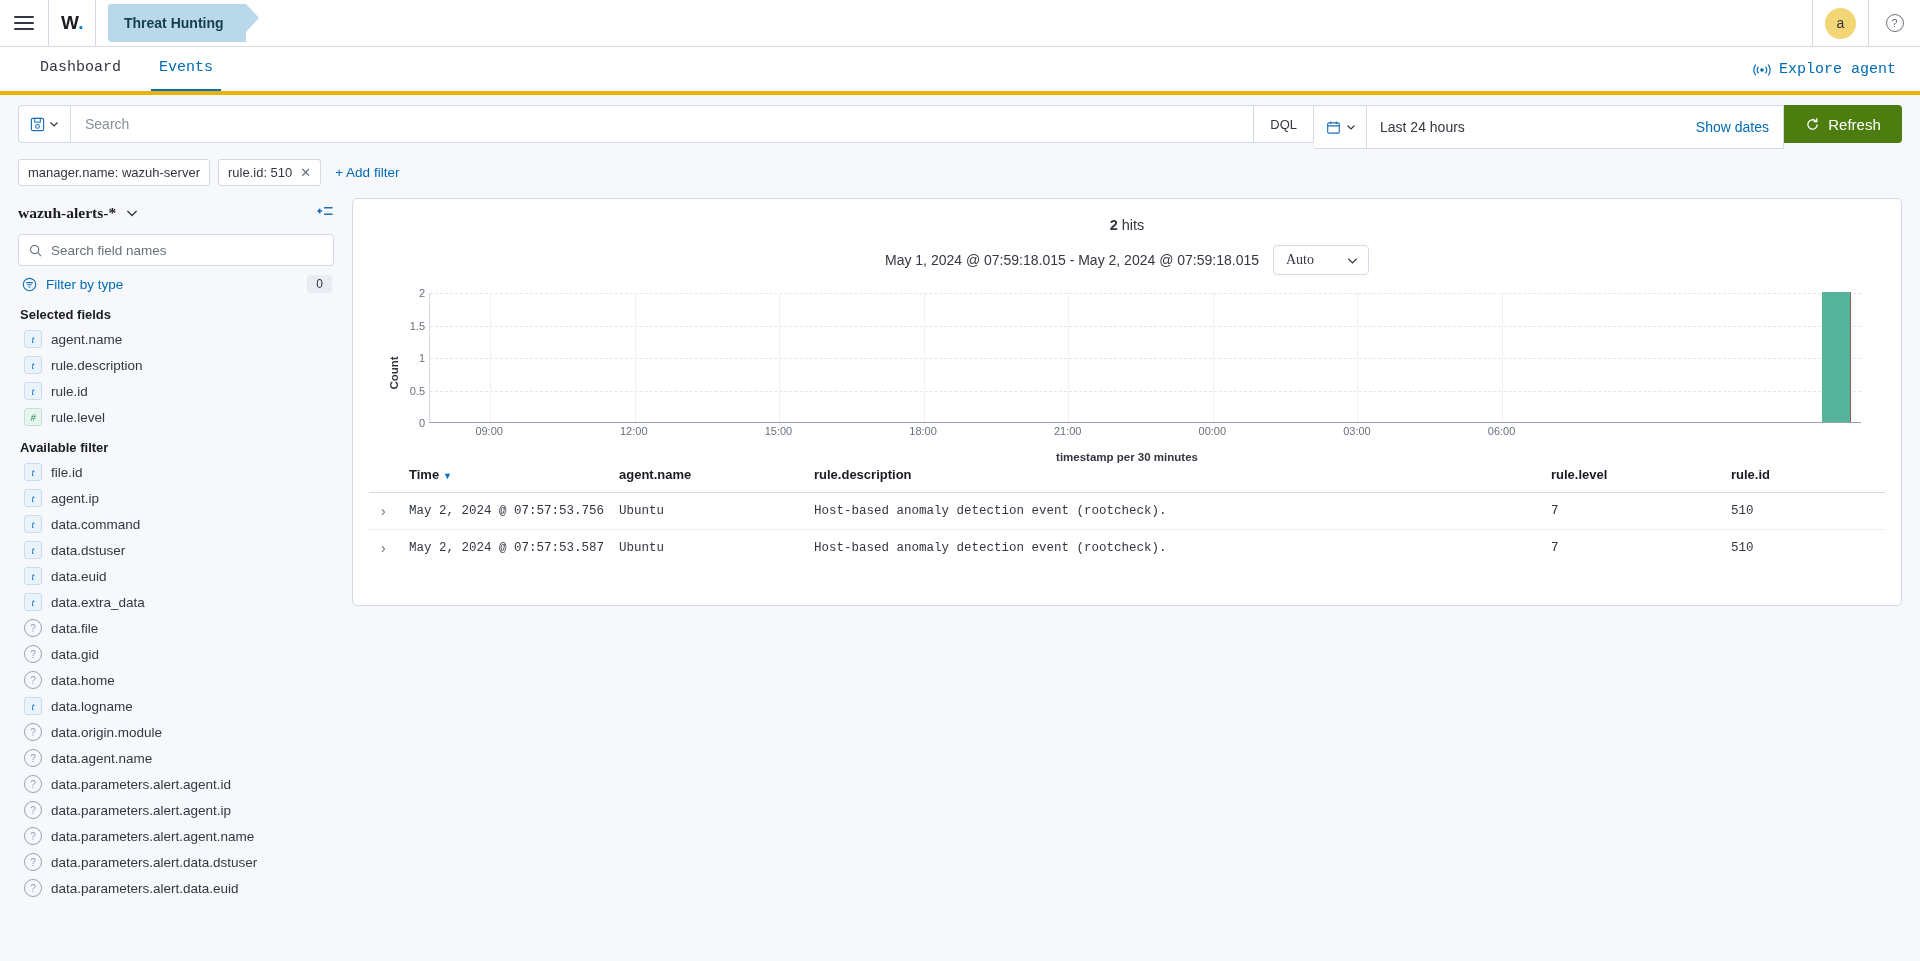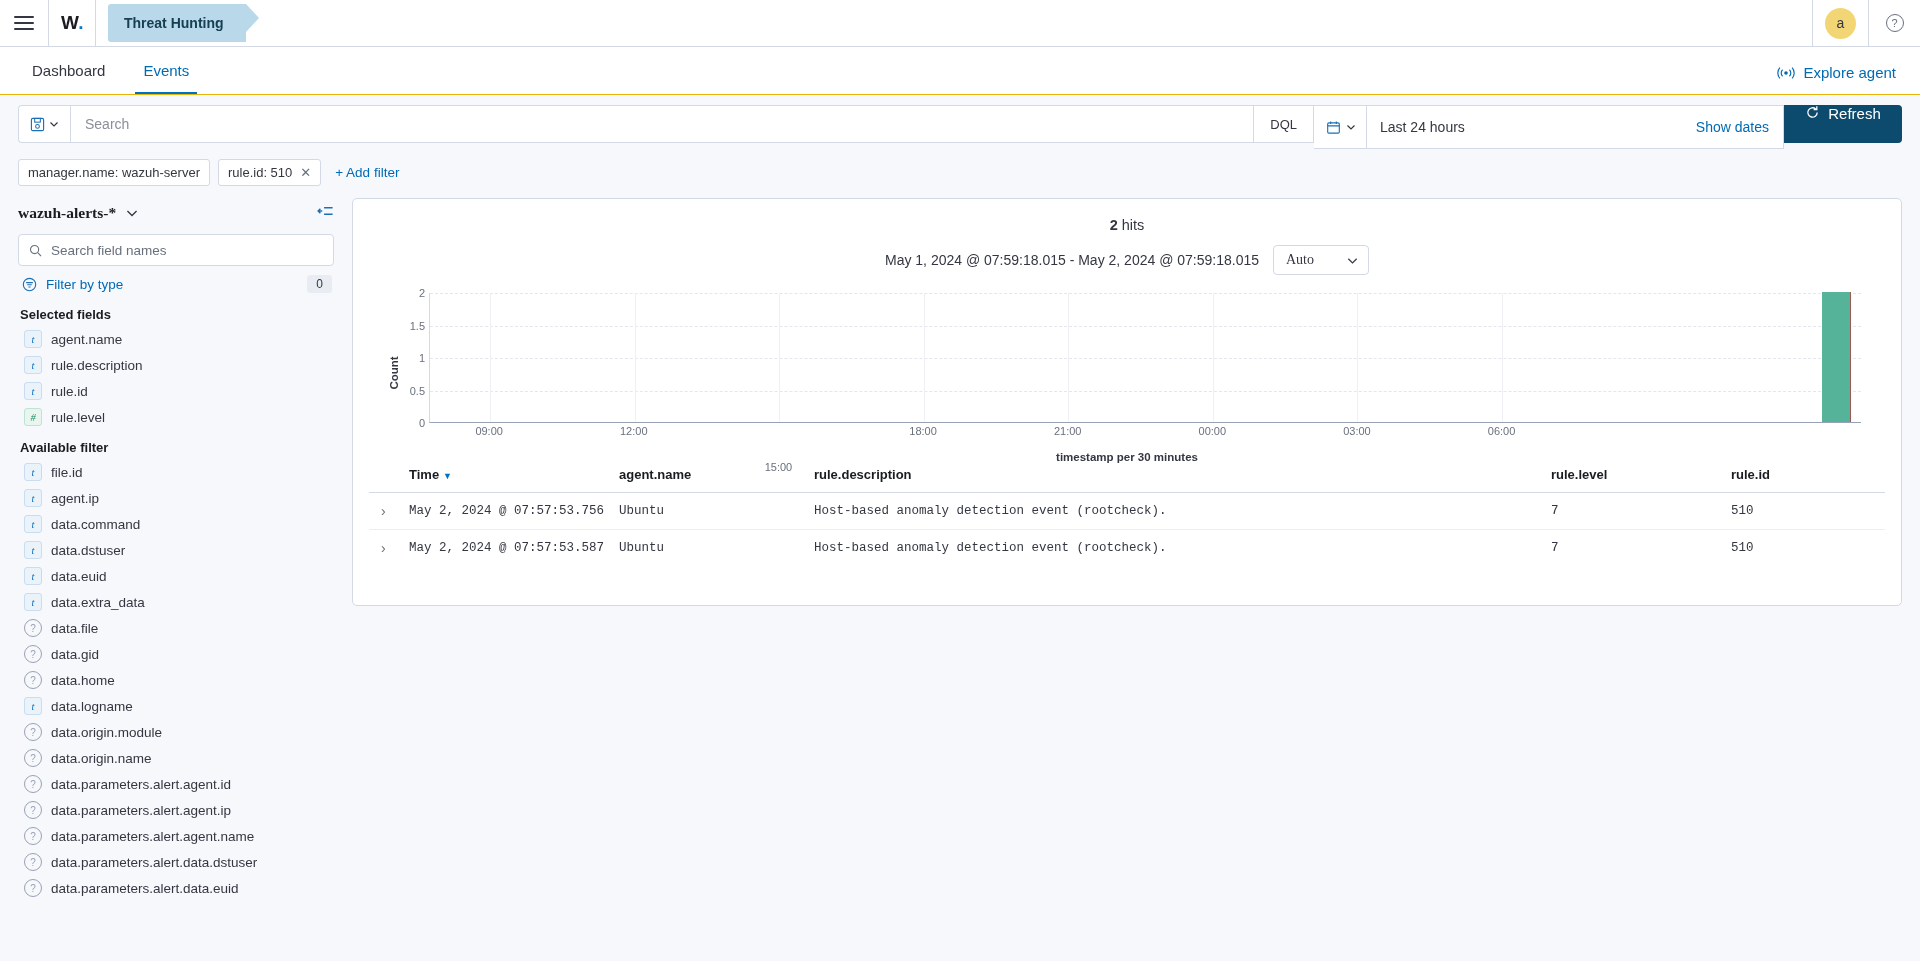--- a/index.html
+++ b/index.html
@@ -49,23 +49,23 @@
   #help-cell { width: 52px; border-left: 1px solid #D3DAE6; }
   .circ-icon {
     width: 18px; height: 18px; border-radius: 50%;
     border: 1.3px solid #69707D; color: #69707D;
     font-size: 11px; display: flex; align-items: center; justify-content: center;
   }
 
   
   #tabbar {
     height: 48px; background: #fff;
-    border-bottom: 1px solid #eab308;
+    border-bottom: 4px solid #eab308;
     display: flex; align-items: flex-end;
-    padding: 0 24px; position: relative;
+    padding: 0 32px; position: relative; font-family: Liberation Mono, monospace;
   }
   .tab {
     font-size: 15px; padding: 0 8px 13px 8px; margin-right: 22px;
     cursor: pointer; color: #343741; border-bottom: 2px solid transparent;
   }
   .tab.active { color: #006BB4; border-bottom-color: #0071C2; font-weight: 400; }
   #explore-agent {
     position: absolute; right: 24px; bottom: 13px;
     display: flex; align-items: center; gap: 8px;
     color: #006BB4; font-size: 15px; cursor: pointer;
@@ -98,23 +98,23 @@
     height: 44px; background: #fff; border: 1px solid #D3DAE6; border-left: none;
     display: flex; align-items: center; width: 470px;
   }
   #cal-btn {
     display: flex; align-items: center; gap: 5px; padding: 0 10px 0 12px;
     border-right: 1px solid #D3DAE6; height: 100%; cursor: pointer;
   }
   #date-text { flex: 1; padding-left: 13px; font-size: 14px; }
   #show-dates { color: #006BB4; font-size: 14px; padding-right: 14px; cursor: pointer; }
   #refresh-btn {
-    height: 38px; width: 118px; background: #0c4a6e; color: #fff;
+    height: 38px; width: 118px; background: #4d7c0f; color: #fff;
     border: none; border-radius: 0 4px 4px 0; font-size: 15px;
-    display: flex; align-items: flex-start; justify-content: center; gap: 8px;
+    display: flex; align-items: center; justify-content: center; gap: 8px;
     cursor: pointer; font-family: "Liberation Sans", sans-serif;
   }
 
   
   #filterbar { padding: 10px 18px 12px 18px; display: flex; align-items: center; gap: 8px; }
   .filter-pill {
     background: #fff; border: 1px solid #D3DAE6; border-radius: 3px;
     font-size: 13px; padding: 5px 9px; display: flex; align-items: center; gap: 8px;
     cursor: pointer; color: #343741;
   }
@@ -419,21 +419,21 @@
         <div class="field-row">
           <span class="ftype t">t</span>
           <span>data.logname</span>
         </div>
         <div class="field-row">
           <span class="ftype unknown">?</span>
           <span>data.origin.module</span>
         </div>
         <div class="field-row">
           <span class="ftype unknown">?</span>
-          <span>data.origin.name</span>
+          <span>data.agent.name</span>
         </div>
         <div class="field-row">
           <span class="ftype unknown">?</span>
           <span>data.parameters.alert.agent.id</span>
         </div>
         <div class="field-row">
           <span class="ftype unknown">?</span>
           <span>data.parameters.alert.agent.ip</span>
         </div>
         <div class="field-row">
@@ -489,21 +489,21 @@
             <div class="vgrid" style="left: 34.5%;"></div>
             <div class="vgrid" style="left: 44.6%;"></div>
             <div class="vgrid" style="left: 54.7%;"></div>
             <div class="vgrid" style="left: 64.8%;"></div>
             <div class="vgrid" style="left: 74.9%;"></div>
             <div class="bar" style="left: 97.3%; width: 2%; height: 130px; background: rgb(84, 179, 153);"></div>
           </div>
         <div id="xticks">
             <div class="xtick" style="left: 4.2%;">09:00</div>
             <div class="xtick" style="left: 14.3%;">12:00</div>
-            <div class="xtick" style="left: 24.4%; margin-top: 36px;">15:00</div>
+            <div class="xtick" style="left: 24.4%;">15:00</div>
             <div class="xtick" style="left: 34.5%;">18:00</div>
             <div class="xtick" style="left: 44.6%;">21:00</div>
             <div class="xtick" style="left: 54.7%;">00:00</div>
             <div class="xtick" style="left: 64.8%;">03:00</div>
             <div class="xtick" style="left: 74.9%;">06:00</div>
           </div>
         <div id="xlabel">timestamp per 30 minutes</div>
       </div>
 
       <table id="table">

